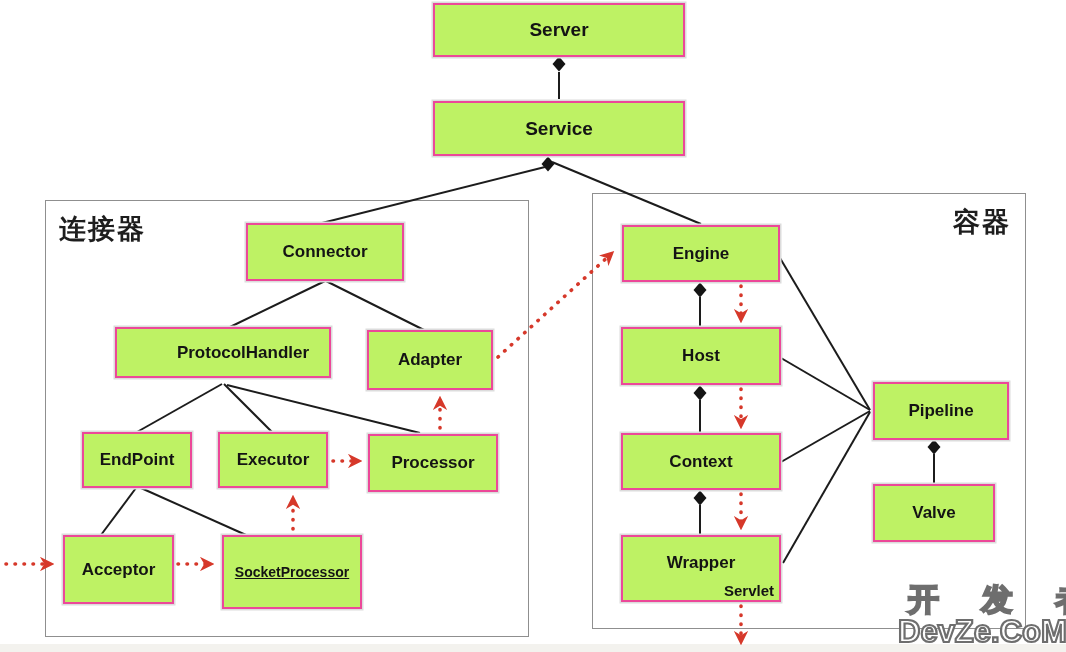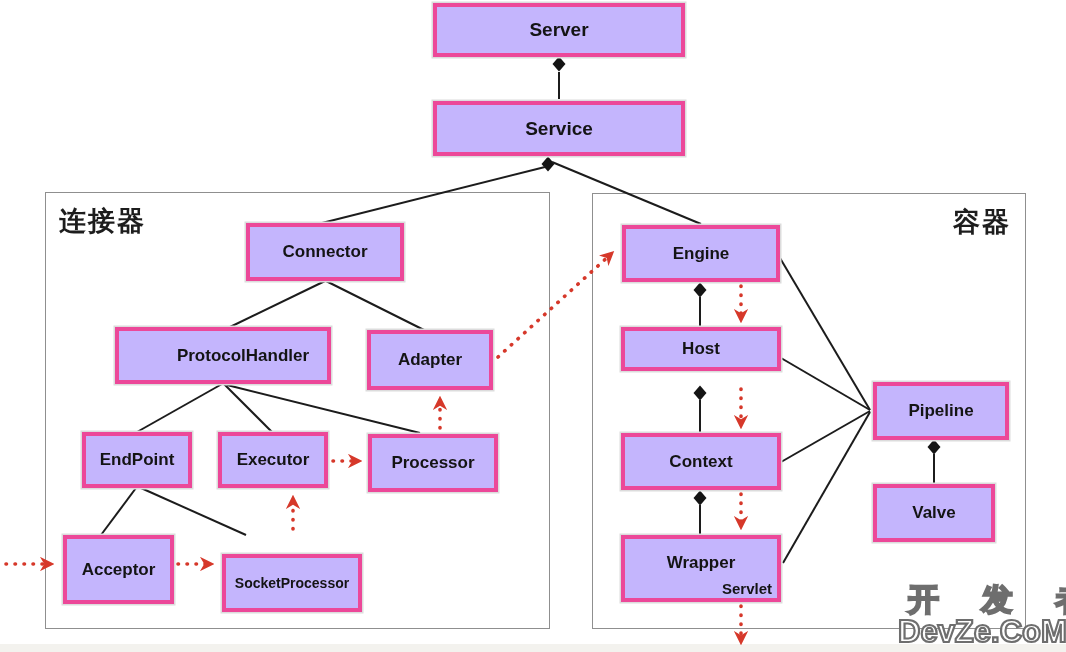--- a/index.html
+++ b/index.html
@@ -4,34 +4,34 @@
 <style>
   html,body{margin:0;padding:0;}
   body{width:1066px;height:652px;background:#ffffff;overflow:hidden;
        font-family:"Liberation Sans", sans-serif;}
   .stage{position:relative;width:1066px;height:652px;background:#ffffff;}
 
   .bottom-strip{position:absolute;left:0;top:644px;width:1066px;height:8px;
                 background:#f3f2ee;}
 
   .region{position:absolute;border:1.6px solid #8f8f8f;background:transparent;}
-  .region-connector{left:45px;top:192px;width:482px;height:435px;padding-left:21px;}
+  .region-connector{left:45px;top:200px;width:482px;height:435px;}
   .region-container{left:592px;top:193px;width:432px;height:434px;}
   .region-label{position:absolute;font-weight:bold;font-size:27px;color:#1d1d1d;
                 letter-spacing:2px;}
   .region-label.tl{left:13px;top:10px;}
   .region-label.tr{right:14px;top:10px;}
 
   svg.edges{position:absolute;left:0;top:0;width:1066px;height:652px;}
   .blk{stroke:#1c1c1c;stroke-width:2;fill:none;}
   .red{stroke:#d6382a;stroke-width:3.6;fill:none;
        stroke-dasharray:0.5 8.5;stroke-linecap:round;}
   .dia{fill:#141414;stroke:none;}
 
-  .node{position:absolute;background:#c4b5fd;border:4px solid #ec4899;
+  .node{position:absolute;background:#bef264;border:2px solid #ec4899;
         box-shadow:0 0 0 1.5px #dcdcdc;display:flex;align-items:center;
         justify-content:center;font-weight:bold;font-size:17px;color:#141414;
         box-sizing:border-box;}
   .node.big{font-size:19px;}
   .node.small{font-size:14px;}
   .sublabel{position:absolute;right:5px;bottom:1px;font-weight:bold;
             font-size:15px;color:#141414;}
   .wrapper-label{margin-bottom:12px;}
 
   .watermark{position:absolute;left:898px;top:584px;width:168px;
@@ -123,45 +123,45 @@
 
   <div class="node big" style="left:433px;top:3px;width:252px;height:54px;">
     <span>Server</span>
   </div>
   <div class="node big" style="left:433px;top:101px;width:252px;height:55px;">
     <span>Service</span>
   </div>
   <div class="node" style="left:246px;top:223px;width:158px;height:58px;">
     <span>Connector</span>
   </div>
-  <div class="node" style="left:115px;top:327px;width:216px;height:57px;padding-left:40px;">
+  <div class="node" style="left:115px;top:327px;width:216px;height:51px;padding-left:40px;">
     <span>ProtocolHandler</span>
   </div>
   <div class="node" style="left:367px;top:330px;width:126px;height:60px;">
     <span>Adapter</span>
   </div>
   <div class="node" style="left:82px;top:432px;width:110px;height:56px;">
     <span>EndPoint</span>
   </div>
   <div class="node" style="left:218px;top:432px;width:110px;height:56px;">
     <span>Executor</span>
   </div>
   <div class="node" style="left:368px;top:434px;width:130px;height:58px;">
     <span>Processor</span>
   </div>
   <div class="node" style="left:63px;top:535px;width:111px;height:69px;">
     <span>Acceptor</span>
   </div>
-  <div class="node small" style="left:222px;top:554px;width:140px;height:58px;">
+  <div class="node small" style="left:222px;top:535px;width:140px;height:74px;text-decoration:underline;">
     <span>SocketProcessor</span>
   </div>
   <div class="node" style="left:622px;top:225px;width:158px;height:57px;">
     <span>Engine</span>
   </div>
-  <div class="node" style="left:621px;top:327px;width:160px;height:44px;">
+  <div class="node" style="left:621px;top:327px;width:160px;height:58px;">
     <span>Host</span>
   </div>
   <div class="node" style="left:621px;top:433px;width:160px;height:57px;">
     <span>Context</span>
   </div>
   <div class="node" style="left:621px;top:535px;width:160px;height:67px;">
     <span class="wrapper-label">Wrapper</span>
     <span class="sublabel">Servlet</span>
   </div>
   <div class="node" style="left:873px;top:382px;width:136px;height:58px;">

